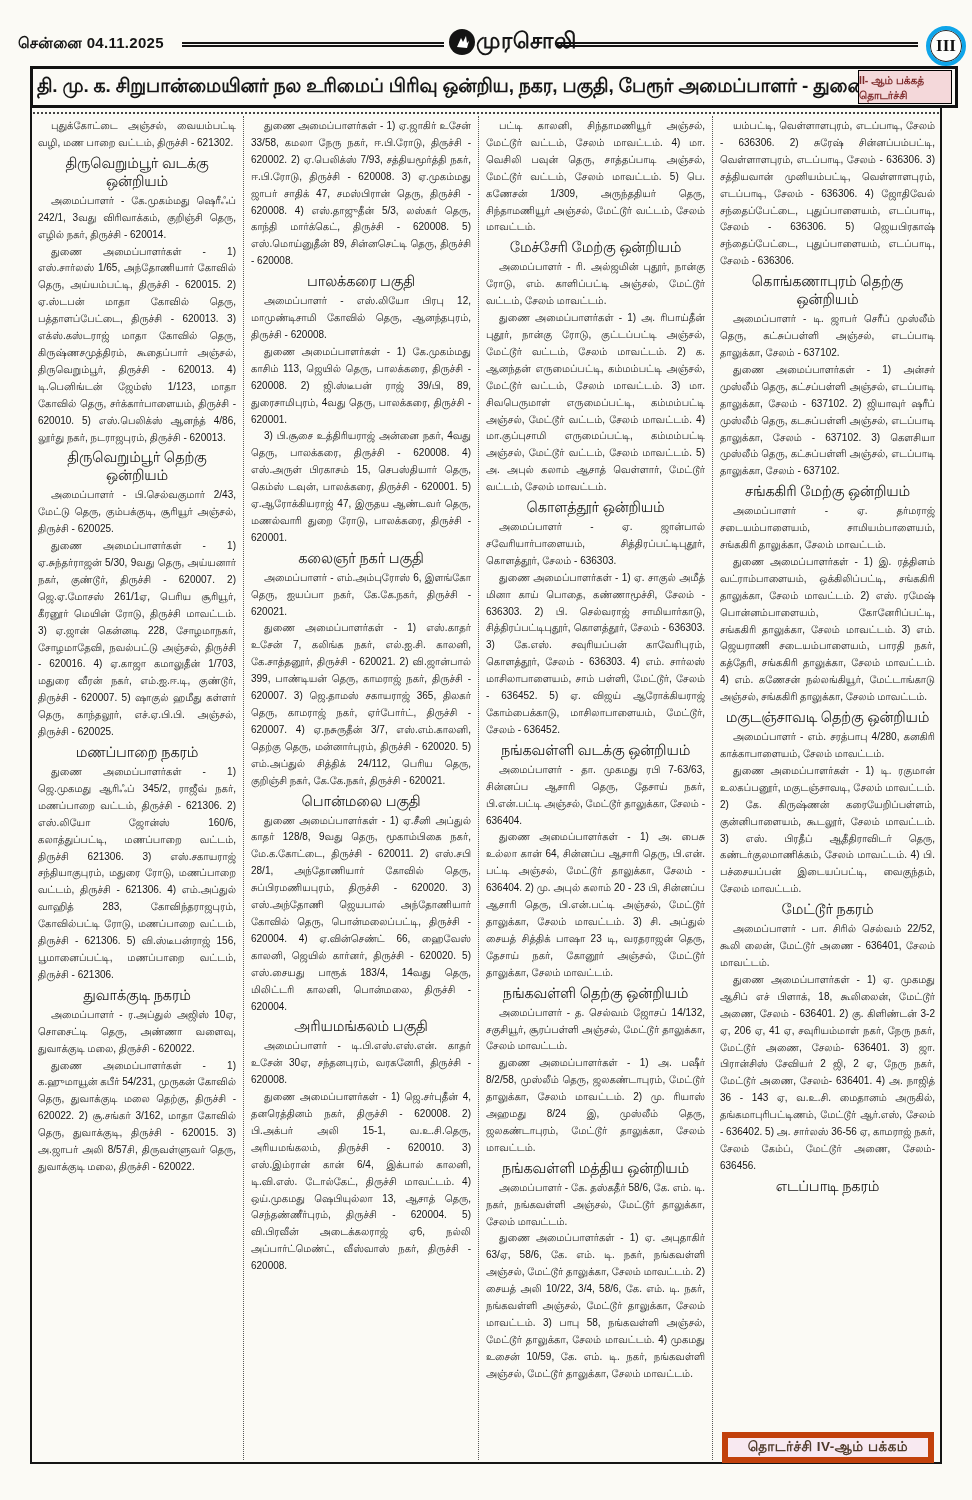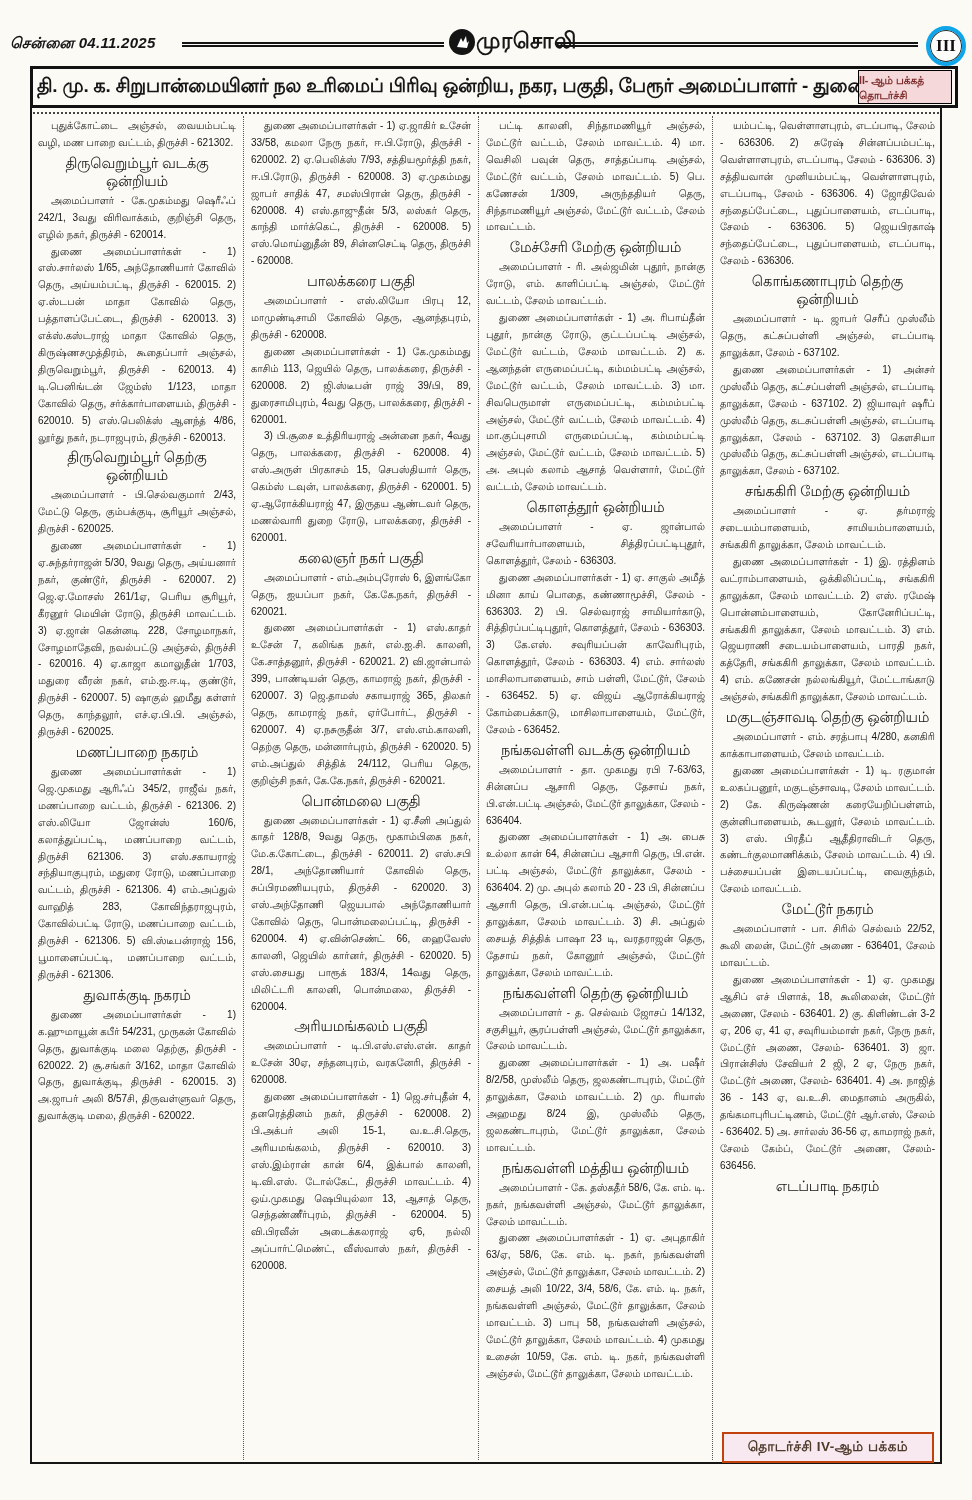--- a/index.html
+++ b/index.html
@@ -6,21 +6,21 @@
   html,body { width:972px; height:1500px; }
   body {
     background:#fbfaf5;
     font-family:"Liberation Sans", sans-serif;
     color:#161616;
     position:relative;
     overflow:hidden;
   }
   
   .masthead { position:absolute; left:0; top:26px; width:972px; height:40px; }
-  .city-date { position:absolute; left:10px; top:8px; font-size:15px; font-weight:bold; letter-spacing:.3px;font-style:italic; }
+  .city-date { position:absolute; left:18px; top:8px; font-size:15px; font-weight:bold; letter-spacing:.3px; }
   .rule { position:absolute; top:16px; height:5px; border-top:2px solid #151515; border-bottom:2px solid #151515; }
   .rule-left  { left:182px; width:262px; }
   .rule-right { left:556px; width:362px; }
   .logo-wrap { position:absolute; left:448px; top:2px; display:flex; align-items:center; }
   .logo-emblem { width:28px; height:28px; }
   .paper-name { font-size:22px; font-weight:bold; letter-spacing:.5px; }
   .page-circle {
     position:absolute; left:926px; top:0px; width:40px; height:40px;
     border-radius:50%; border:4px solid #0ea5e9; background:#fdfdfb;
     box-shadow:0 0 0 1px #2a2a2a inset;
@@ -59,21 +59,21 @@
     font-size:10px; line-height:16.9px; text-align:justify; text-indent:13px;
     word-break:break-word;
   }
   .blk-header {
     font-size:14.5px; font-weight:normal; text-align:center; margin:3px 0 2px;
     letter-spacing:-0.2px;
   }
   
   .footer-box {
     position:absolute; left:722px; top:1432px; width:212px; height:31px;
-    background:#f8e9f1; border:2px solid #c2410c; z-index:3;
+    background:#f8e9f1; border:6px solid #c2410c; z-index:3;
     display:flex; align-items:center; justify-content:center;
     font-weight:bold; font-size:13.5px; color:#4e3a2a; letter-spacing:.5px;
   }
 </style>
 </head>
 <body>
 
 <div class="masthead">
   <span class="city-date">சென்னை 04.11.2025</span>
   <div class="rule rule-left"></div>
@@ -108,20 +108,21 @@
     <div class="blk-para">புதுக்கோட்டை அஞ்சல், வையம்பட்டி வழி, மண பாறை வட்டம், திருச்சி - 621302.</div>
     <div class="blk-header">திருவெறும்பூர் வடக்கு ஒன்றியம்</div>
     <div class="blk-para">அமைப்பாளர் - கே.முகம்மது ஷெரீஃப் 242/1, 3வது விரிவாக்கம், குறிஞ்சி தெரு, எழில் நகர், திருச்சி - 620014.</div>
     <div class="blk-para">துணை அமைப்பாளர்கள் - 1) எஸ்.சார்லஸ் 1/65, அந்தோணியார் கோவில் தெரு, அய்யம்பட்டி, திருச்சி - 620015. 2) ஏ.ஸ்டபன் மாதா கோவில் தெரு, பத்தாளப்பேட்டை, திருச்சி - 620013. 3) எக்ஸ்.கஸ்டராஜ் மாதா கோவில் தெரு, கிருஷ்ணசமுத்திரம், கூதைப்பார் அஞ்சல், திருவெறும்பூர், திருச்சி - 620013. 4) டி.பெனிங்டன் ஜேம்ஸ் 1/123, மாதா கோவில் தெரு, சர்க்கார்பாளையம், திருச்சி - 620010. 5) எஸ்.பெலிக்ஸ் ஆனந்த் 4/86, லூர்து நகர், நடராஜபுரம், திருச்சி - 620013.</div>
     <div class="blk-header">திருவெறும்பூர் தெற்கு ஒன்றியம்</div>
     <div class="blk-para">அமைப்பாளர் - பி.செல்வகுமார் 2/43, மேட்டு தெரு, கும்பக்குடி, சூரியூர் அஞ்சல், திருச்சி - 620025.</div>
     <div class="blk-para">துணை அமைப்பாளர்கள் - 1) ஏ.சுந்தர்ராஜன் 5/30, 9வது தெரு, அய்யனார் நகர், குண்டூர், திருச்சி - 620007. 2) ஜெ.ஏ.மோசஸ் 261/1ஏ, பெரிய சூரியூர், கீரனூர் மெயின் ரோடு, திருச்சி மாவட்டம். 3) ஏ.ஜான் கென்னடி 228, சோழமாநகர், சோழமாதேவி, நவல்பட்டு அஞ்சல், திருச்சி - 620016. 4) ஏ.காஜா கமாலுதீன் 1/703, மதுரை வீரன் நகர், எம்.ஐ.ஈ.டி, குண்டூர், திருச்சி - 620007. 5) ஷாகுல் ஹமீது கள்ளர் தெரு, காந்தலூர், எச்.ஏ.பி.பி. அஞ்சல், திருச்சி - 620025.</div>
     <div class="blk-header">மணப்பாறை நகரம்</div>
     <div class="blk-para">துணை அமைப்பாளர்கள் - 1) ஜெ.முகமது ஆரிஃப் 345/2, ராஜீவ் நகர், மணப்பாறை வட்டம், திருச்சி - 621306. 2) எஸ்.லியோ ஜோன்ஸ் 160/6, கலாத்துப்பட்டி, மணப்பாறை வட்டம், திருச்சி 621306. 3) எஸ்.சகாயராஜ் சந்தியாகுபுரம், மதுரை ரோடு, மணப்பாறை வட்டம், திருச்சி - 621306. 4) எம்.அப்துல் வாஹித் 283, கோவிந்தராஜபுரம், கோவில்பட்டி ரோடு, மணப்பாறை வட்டம், திருச்சி - 621306. 5) வி.ஸ்டீபன்ராஜ் 156, பூமானைப்பட்டி, மணப்பாறை வட்டம், திருச்சி - 621306.</div>
     <div class="blk-header">துவாக்குடி நகரம்</div>
+    <div class="blk-para">அமைப்பாளர் - ர.அப்துல் அஜிஸ் 10ஏ, சொசைட்டி தெரு, அண்ணா வளைவு, துவாக்குடி மலை, திருச்சி - 620022.</div>
     <div class="blk-para">துணை அமைப்பாளர்கள் - 1) க.ஹுமாயூன் கபீர் 54/231, முருகன் கோவில் தெரு, துவாக்குடி மலை தெற்கு, திருச்சி - 620022. 2) சூ.சங்கர் 3/162, மாதா கோவில் தெரு, துவாக்குடி, திருச்சி - 620015. 3) அ.ஜாபர் அலி 8/57சி, திருவள்ளுவர் தெரு, துவாக்குடி மலை, திருச்சி - 620022.</div>
   </div>
 <div class="col col-1">
     <div class="blk-para">துணை அமைப்பாளர்கள் - 1) ஏ.ஜாகிர் உசேன் 33/58, கமலா நேரு நகர், ஈ.பி.ரோடு, திருச்சி - 620002. 2) ஏ.பெலிக்ஸ் 7/93, சத்தியமூர்த்தி நகர், ஈ.பி.ரோடு, திருச்சி - 620008. 3) ஏ.முகம்மது ஜாபர் சாதிக் 47, சமஸ்பிரான் தெரு, திருச்சி - 620008. 4) எஸ்.தாஜுதீன் 5/3, லஸ்கர் தெரு, காந்தி மார்க்கெட், திருச்சி - 620008. 5) எஸ்.மொய்னுதீன் 89, சின்னசெட்டி தெரு, திருச்சி - 620008.</div>
     <div class="blk-header">பாலக்கரை பகுதி</div>
     <div class="blk-para">அமைப்பாளர் - எஸ்.லியோ பிரபு 12, மாமுண்டிசாமி கோவில் தெரு, ஆனந்தபுரம், திருச்சி - 620008.</div>
     <div class="blk-para">துணை அமைப்பாளர்கள் - 1) கே.முகம்மது காசிம் 113, ஜெயில் தெரு, பாலக்கரை, திருச்சி - 620008. 2) ஜி.ஸ்டீபன் ராஜ் 39/பி, 89, துரைசாமிபுரம், 4வது தெரு, பாலக்கரை, திருச்சி - 620001.</div>
     <div class="blk-para">3) பி.சூசை உத்திரியராஜ் அன்னை நகர், 4வது தெரு, பாலக்கரை, திருச்சி - 620008. 4) எஸ்.அருள் பிரகாசம் 15, செபஸ்தியார் தெரு, கெம்ஸ் டவுன், பாலக்கரை, திருச்சி - 620001. 5) ஏ.ஆரோக்கியராஜ் 47, இருதய ஆண்டவர் தெரு, மணல்வாரி துறை ரோடு, பாலக்கரை, திருச்சி - 620001.</div>
     <div class="blk-header">கலைஞர் நகர் பகுதி</div>
     <div class="blk-para">அமைப்பாளர் - எம்.அம்புரோஸ் 6, இளங்கோ தெரு, ஐயப்பா நகர், கே.கே.நகர், திருச்சி - 620021.</div>

